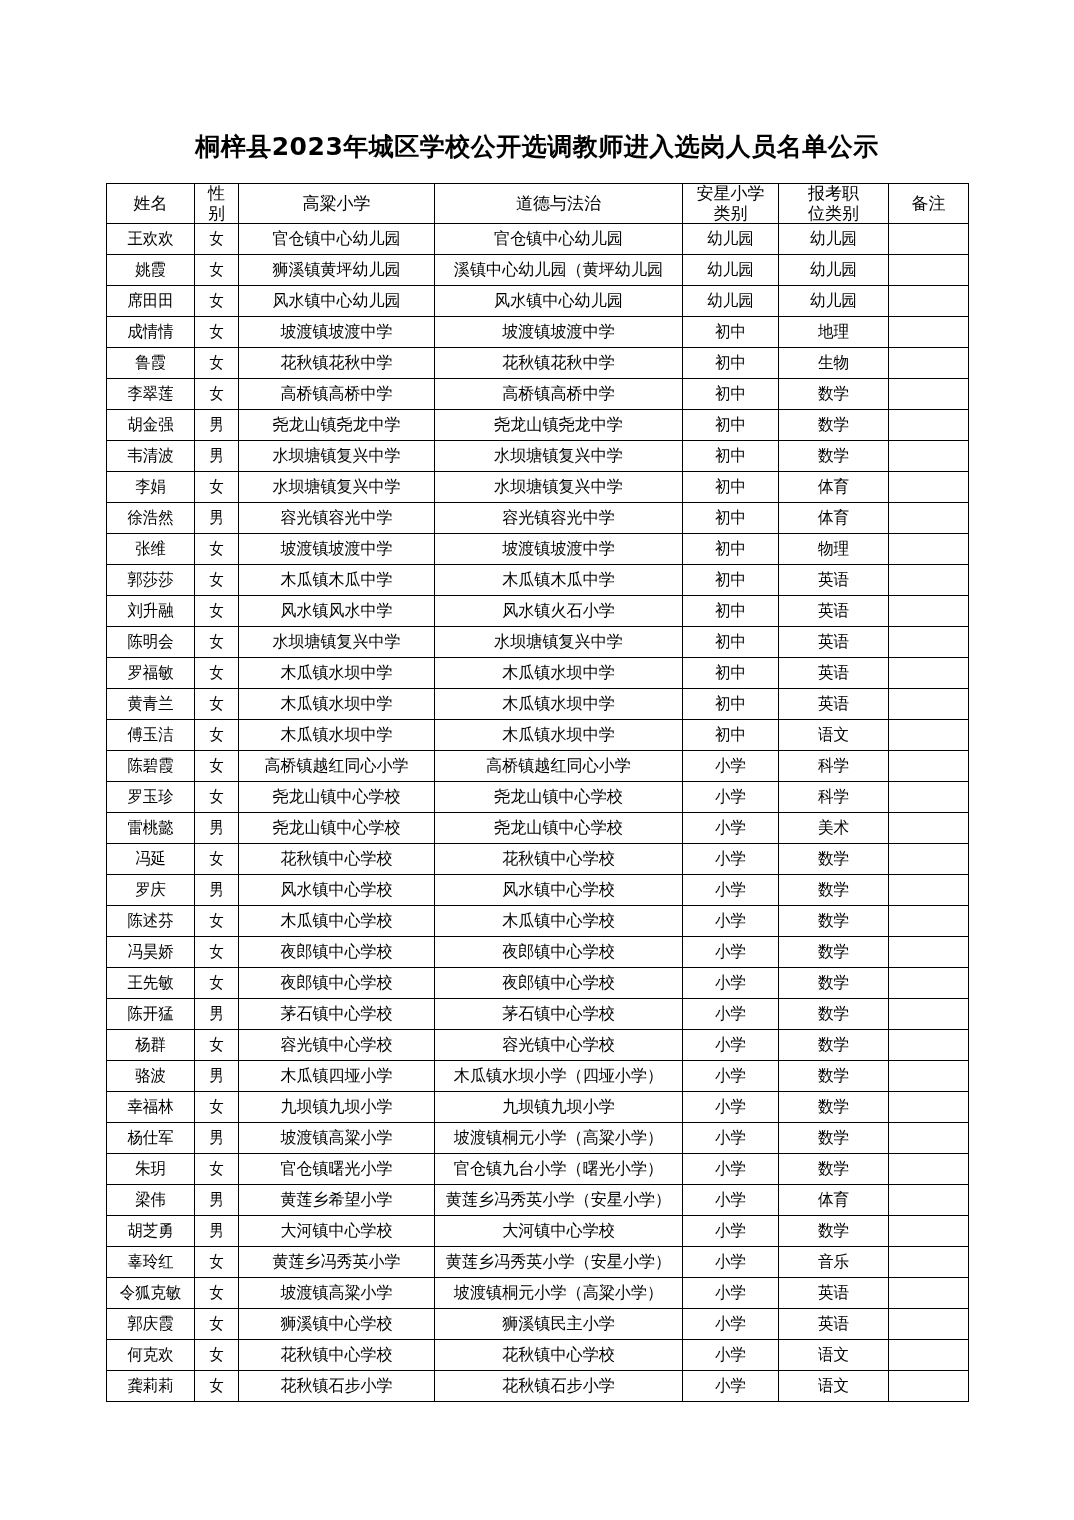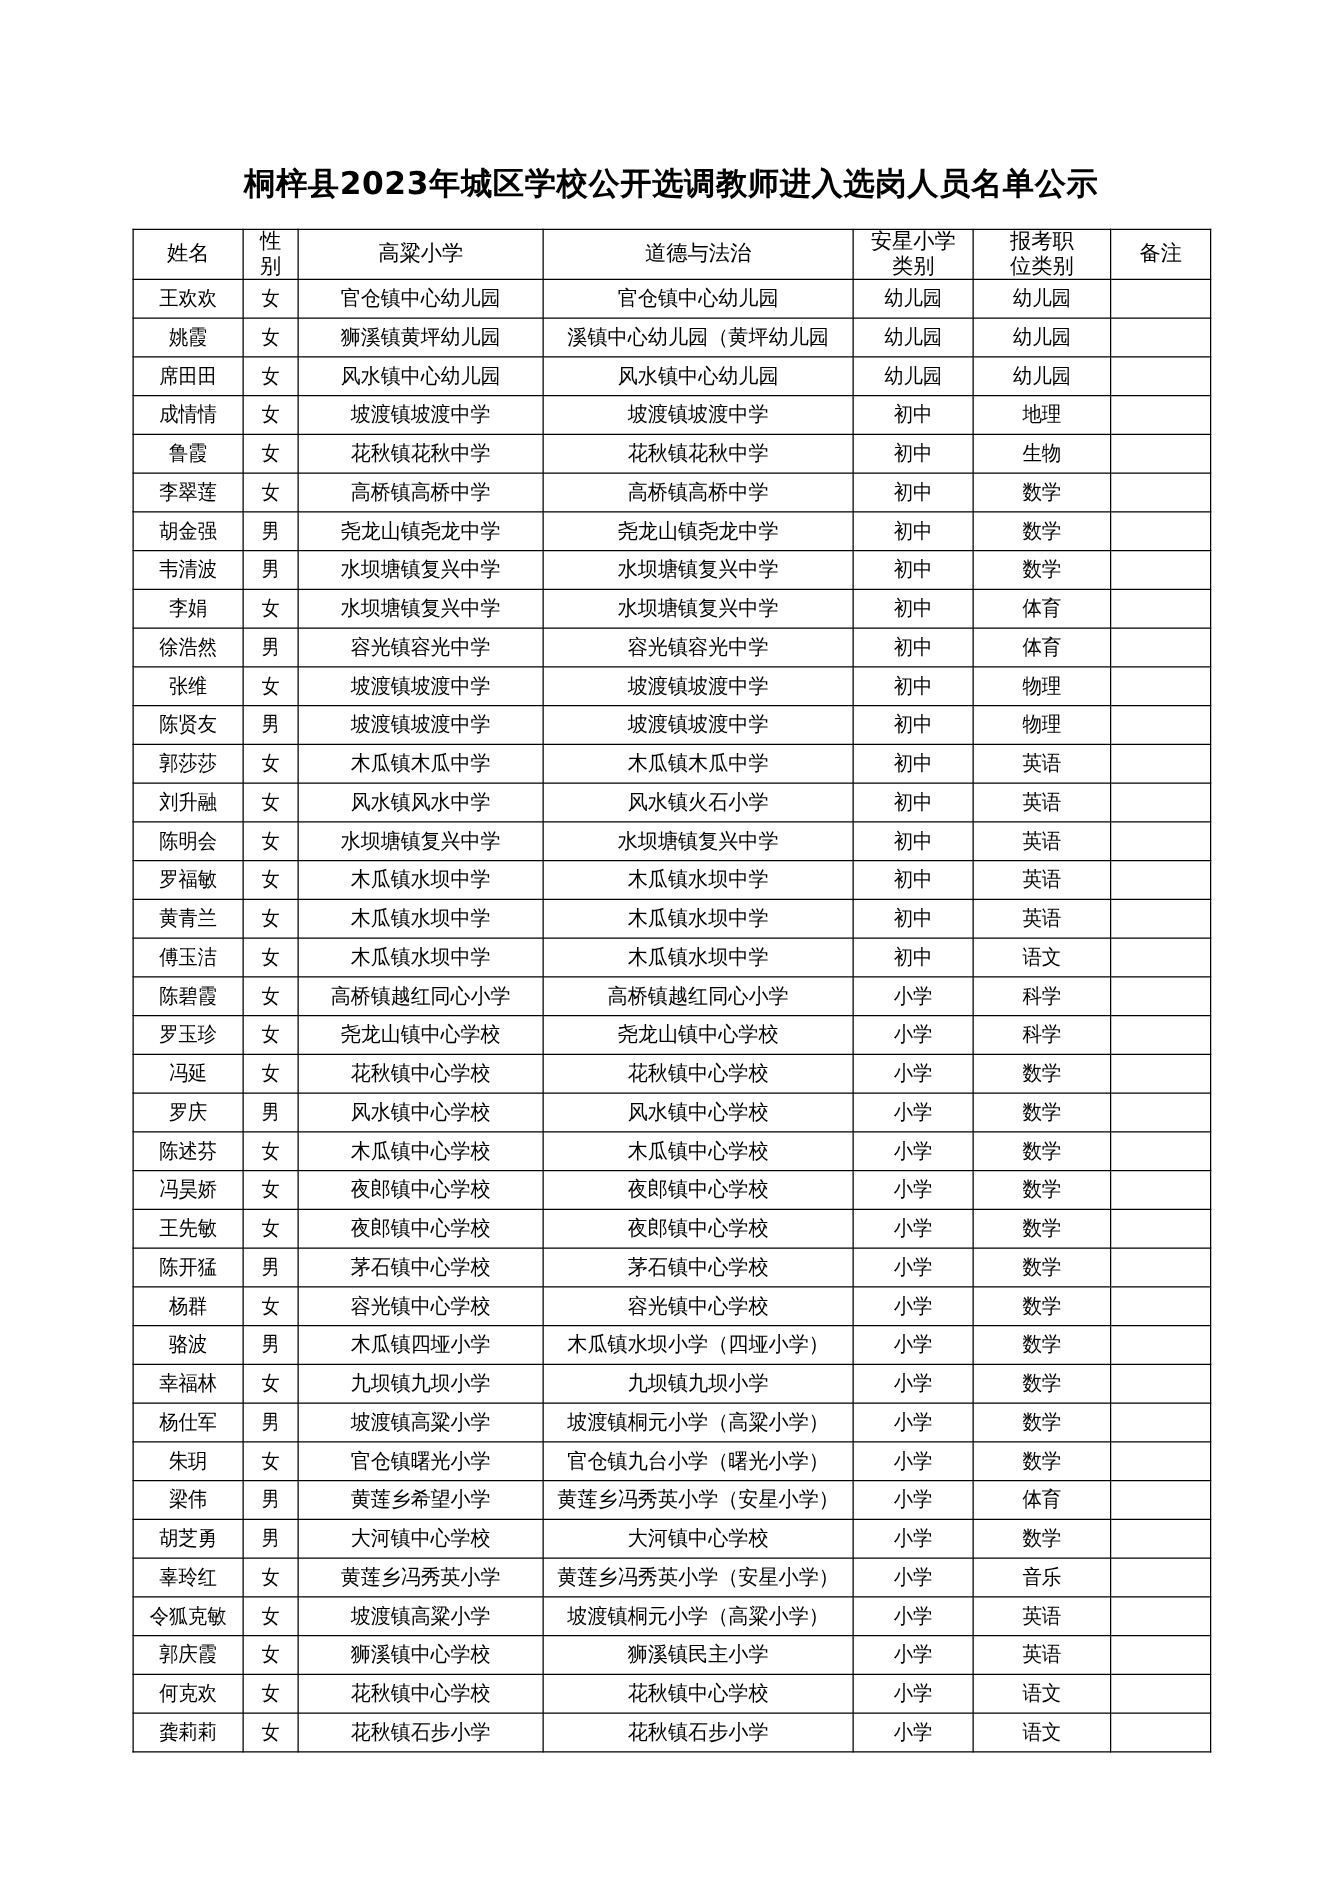--- a/index.html
+++ b/index.html
@@ -358,220 +358,220 @@
             </td>
             <td>
               <span class="cell-text" style="transform: scaleX(0.944954);">物理</span>
             </td>
             <td>
               <span class="cell-text" style="transform: scaleX(0.924051);"></span>
             </td>
           </tr>
           <tr>
             <td>
-              <span class="cell-text" style="transform: scaleX(0.931034);">陈贤友</span>
+              <span class="cell-text" style="transform: scaleX(0.931034);">郭莎莎</span>
+            </td>
+            <td>
+              <span class="cell-text" style="transform: scaleX(0.860465);">女</span>
+            </td>
+            <td>
+              <span class="cell-text" style="transform: scaleX(0.969231);">木瓜镇木瓜中学</span>
+            </td>
+            <td>
+              <span class="cell-text" style="transform: scaleX(0.975709);">木瓜镇木瓜中学</span>
+            </td>
+            <td>
+              <span class="cell-text" style="transform: scaleX(0.936842);">初中</span>
+            </td>
+            <td>
+              <span class="cell-text" style="transform: scaleX(0.944954);">英语</span>
+            </td>
+            <td>
+              <span class="cell-text" style="transform: scaleX(0.924051);"></span>
+            </td>
+          </tr>
+          <tr>
+            <td>
+              <span class="cell-text" style="transform: scaleX(0.931034);">刘升融</span>
+            </td>
+            <td>
+              <span class="cell-text" style="transform: scaleX(0.860465);">女</span>
+            </td>
+            <td>
+              <span class="cell-text" style="transform: scaleX(0.969231);">风水镇风水中学</span>
+            </td>
+            <td>
+              <span class="cell-text" style="transform: scaleX(0.975709);">风水镇火石小学</span>
+            </td>
+            <td>
+              <span class="cell-text" style="transform: scaleX(0.936842);">初中</span>
+            </td>
+            <td>
+              <span class="cell-text" style="transform: scaleX(0.944954);">英语</span>
+            </td>
+            <td>
+              <span class="cell-text" style="transform: scaleX(0.924051);"></span>
+            </td>
+          </tr>
+          <tr>
+            <td>
+              <span class="cell-text" style="transform: scaleX(0.931034);">陈明会</span>
+            </td>
+            <td>
+              <span class="cell-text" style="transform: scaleX(0.860465);">女</span>
+            </td>
+            <td>
+              <span class="cell-text" style="transform: scaleX(0.969231);">水坝塘镇复兴中学</span>
+            </td>
+            <td>
+              <span class="cell-text" style="transform: scaleX(0.975709);">水坝塘镇复兴中学</span>
+            </td>
+            <td>
+              <span class="cell-text" style="transform: scaleX(0.936842);">初中</span>
+            </td>
+            <td>
+              <span class="cell-text" style="transform: scaleX(0.944954);">英语</span>
+            </td>
+            <td>
+              <span class="cell-text" style="transform: scaleX(0.924051);"></span>
+            </td>
+          </tr>
+          <tr>
+            <td>
+              <span class="cell-text" style="transform: scaleX(0.931034);">罗福敏</span>
+            </td>
+            <td>
+              <span class="cell-text" style="transform: scaleX(0.860465);">女</span>
+            </td>
+            <td>
+              <span class="cell-text" style="transform: scaleX(0.969231);">木瓜镇水坝中学</span>
+            </td>
+            <td>
+              <span class="cell-text" style="transform: scaleX(0.975709);">木瓜镇水坝中学</span>
+            </td>
+            <td>
+              <span class="cell-text" style="transform: scaleX(0.936842);">初中</span>
+            </td>
+            <td>
+              <span class="cell-text" style="transform: scaleX(0.944954);">英语</span>
+            </td>
+            <td>
+              <span class="cell-text" style="transform: scaleX(0.924051);"></span>
+            </td>
+          </tr>
+          <tr>
+            <td>
+              <span class="cell-text" style="transform: scaleX(0.931034);">黄青兰</span>
+            </td>
+            <td>
+              <span class="cell-text" style="transform: scaleX(0.860465);">女</span>
+            </td>
+            <td>
+              <span class="cell-text" style="transform: scaleX(0.969231);">木瓜镇水坝中学</span>
+            </td>
+            <td>
+              <span class="cell-text" style="transform: scaleX(0.975709);">木瓜镇水坝中学</span>
+            </td>
+            <td>
+              <span class="cell-text" style="transform: scaleX(0.936842);">初中</span>
+            </td>
+            <td>
+              <span class="cell-text" style="transform: scaleX(0.944954);">英语</span>
+            </td>
+            <td>
+              <span class="cell-text" style="transform: scaleX(0.924051);"></span>
+            </td>
+          </tr>
+          <tr>
+            <td>
+              <span class="cell-text" style="transform: scaleX(0.931034);">傅玉洁</span>
+            </td>
+            <td>
+              <span class="cell-text" style="transform: scaleX(0.860465);">女</span>
+            </td>
+            <td>
+              <span class="cell-text" style="transform: scaleX(0.969231);">木瓜镇水坝中学</span>
+            </td>
+            <td>
+              <span class="cell-text" style="transform: scaleX(0.975709);">木瓜镇水坝中学</span>
+            </td>
+            <td>
+              <span class="cell-text" style="transform: scaleX(0.936842);">初中</span>
+            </td>
+            <td>
+              <span class="cell-text" style="transform: scaleX(0.944954);">语文</span>
+            </td>
+            <td>
+              <span class="cell-text" style="transform: scaleX(0.924051);"></span>
+            </td>
+          </tr>
+          <tr>
+            <td>
+              <span class="cell-text" style="transform: scaleX(0.931034);">陈碧霞</span>
+            </td>
+            <td>
+              <span class="cell-text" style="transform: scaleX(0.860465);">女</span>
+            </td>
+            <td>
+              <span class="cell-text" style="transform: scaleX(0.969231);">高桥镇越红同心小学</span>
+            </td>
+            <td>
+              <span class="cell-text" style="transform: scaleX(0.975709);">高桥镇越红同心小学</span>
+            </td>
+            <td>
+              <span class="cell-text" style="transform: scaleX(0.936842);">小学</span>
+            </td>
+            <td>
+              <span class="cell-text" style="transform: scaleX(0.944954);">科学</span>
+            </td>
+            <td>
+              <span class="cell-text" style="transform: scaleX(0.924051);"></span>
+            </td>
+          </tr>
+          <tr>
+            <td>
+              <span class="cell-text" style="transform: scaleX(0.931034);">罗玉珍</span>
+            </td>
+            <td>
+              <span class="cell-text" style="transform: scaleX(0.860465);">女</span>
+            </td>
+            <td>
+              <span class="cell-text" style="transform: scaleX(0.969231);">尧龙山镇中心学校</span>
+            </td>
+            <td>
+              <span class="cell-text" style="transform: scaleX(0.975709);">尧龙山镇中心学校</span>
+            </td>
+            <td>
+              <span class="cell-text" style="transform: scaleX(0.936842);">小学</span>
+            </td>
+            <td>
+              <span class="cell-text" style="transform: scaleX(0.944954);">科学</span>
+            </td>
+            <td>
+              <span class="cell-text" style="transform: scaleX(0.924051);"></span>
+            </td>
+          </tr>
+          <tr>
+            <td>
+              <span class="cell-text" style="transform: scaleX(0.931034);">雷桃懿</span>
             </td>
             <td>
               <span class="cell-text" style="transform: scaleX(0.860465);">男</span>
             </td>
             <td>
-              <span class="cell-text" style="transform: scaleX(0.969231);">坡渡镇坡渡中学</span>
-            </td>
-            <td>
-              <span class="cell-text" style="transform: scaleX(0.975709);">坡渡镇坡渡中学</span>
-            </td>
-            <td>
-              <span class="cell-text" style="transform: scaleX(0.936842);">初中</span>
-            </td>
-            <td>
-              <span class="cell-text" style="transform: scaleX(0.944954);">物理</span>
-            </td>
-            <td>
-              <span class="cell-text" style="transform: scaleX(0.924051);"></span>
-            </td>
-          </tr>
-          <tr>
-            <td>
-              <span class="cell-text" style="transform: scaleX(0.931034);">郭莎莎</span>
-            </td>
-            <td>
-              <span class="cell-text" style="transform: scaleX(0.860465);">女</span>
-            </td>
-            <td>
-              <span class="cell-text" style="transform: scaleX(0.969231);">木瓜镇木瓜中学</span>
-            </td>
-            <td>
-              <span class="cell-text" style="transform: scaleX(0.975709);">木瓜镇木瓜中学</span>
-            </td>
-            <td>
-              <span class="cell-text" style="transform: scaleX(0.936842);">初中</span>
-            </td>
-            <td>
-              <span class="cell-text" style="transform: scaleX(0.944954);">英语</span>
-            </td>
-            <td>
-              <span class="cell-text" style="transform: scaleX(0.924051);"></span>
-            </td>
-          </tr>
-          <tr>
-            <td>
-              <span class="cell-text" style="transform: scaleX(0.931034);">刘升融</span>
-            </td>
-            <td>
-              <span class="cell-text" style="transform: scaleX(0.860465);">女</span>
-            </td>
-            <td>
-              <span class="cell-text" style="transform: scaleX(0.969231);">风水镇风水中学</span>
-            </td>
-            <td>
-              <span class="cell-text" style="transform: scaleX(0.975709);">风水镇火石小学</span>
-            </td>
-            <td>
-              <span class="cell-text" style="transform: scaleX(0.936842);">初中</span>
-            </td>
-            <td>
-              <span class="cell-text" style="transform: scaleX(0.944954);">英语</span>
-            </td>
-            <td>
-              <span class="cell-text" style="transform: scaleX(0.924051);"></span>
-            </td>
-          </tr>
-          <tr>
-            <td>
-              <span class="cell-text" style="transform: scaleX(0.931034);">陈明会</span>
-            </td>
-            <td>
-              <span class="cell-text" style="transform: scaleX(0.860465);">女</span>
-            </td>
-            <td>
-              <span class="cell-text" style="transform: scaleX(0.969231);">水坝塘镇复兴中学</span>
-            </td>
-            <td>
-              <span class="cell-text" style="transform: scaleX(0.975709);">水坝塘镇复兴中学</span>
-            </td>
-            <td>
-              <span class="cell-text" style="transform: scaleX(0.936842);">初中</span>
-            </td>
-            <td>
-              <span class="cell-text" style="transform: scaleX(0.944954);">英语</span>
-            </td>
-            <td>
-              <span class="cell-text" style="transform: scaleX(0.924051);"></span>
-            </td>
-          </tr>
-          <tr>
-            <td>
-              <span class="cell-text" style="transform: scaleX(0.931034);">罗福敏</span>
-            </td>
-            <td>
-              <span class="cell-text" style="transform: scaleX(0.860465);">女</span>
-            </td>
-            <td>
-              <span class="cell-text" style="transform: scaleX(0.969231);">木瓜镇水坝中学</span>
-            </td>
-            <td>
-              <span class="cell-text" style="transform: scaleX(0.975709);">木瓜镇水坝中学</span>
-            </td>
-            <td>
-              <span class="cell-text" style="transform: scaleX(0.936842);">初中</span>
-            </td>
-            <td>
-              <span class="cell-text" style="transform: scaleX(0.944954);">英语</span>
-            </td>
-            <td>
-              <span class="cell-text" style="transform: scaleX(0.924051);"></span>
-            </td>
-          </tr>
-          <tr>
-            <td>
-              <span class="cell-text" style="transform: scaleX(0.931034);">黄青兰</span>
-            </td>
-            <td>
-              <span class="cell-text" style="transform: scaleX(0.860465);">女</span>
-            </td>
-            <td>
-              <span class="cell-text" style="transform: scaleX(0.969231);">木瓜镇水坝中学</span>
-            </td>
-            <td>
-              <span class="cell-text" style="transform: scaleX(0.975709);">木瓜镇水坝中学</span>
-            </td>
-            <td>
-              <span class="cell-text" style="transform: scaleX(0.936842);">初中</span>
-            </td>
-            <td>
-              <span class="cell-text" style="transform: scaleX(0.944954);">英语</span>
-            </td>
-            <td>
-              <span class="cell-text" style="transform: scaleX(0.924051);"></span>
-            </td>
-          </tr>
-          <tr>
-            <td>
-              <span class="cell-text" style="transform: scaleX(0.931034);">傅玉洁</span>
-            </td>
-            <td>
-              <span class="cell-text" style="transform: scaleX(0.860465);">女</span>
-            </td>
-            <td>
-              <span class="cell-text" style="transform: scaleX(0.969231);">木瓜镇水坝中学</span>
-            </td>
-            <td>
-              <span class="cell-text" style="transform: scaleX(0.975709);">木瓜镇水坝中学</span>
-            </td>
-            <td>
-              <span class="cell-text" style="transform: scaleX(0.936842);">初中</span>
-            </td>
-            <td>
-              <span class="cell-text" style="transform: scaleX(0.944954);">语文</span>
-            </td>
-            <td>
-              <span class="cell-text" style="transform: scaleX(0.924051);"></span>
-            </td>
-          </tr>
-          <tr>
-            <td>
-              <span class="cell-text" style="transform: scaleX(0.931034);">陈碧霞</span>
-            </td>
-            <td>
-              <span class="cell-text" style="transform: scaleX(0.860465);">女</span>
-            </td>
-            <td>
-              <span class="cell-text" style="transform: scaleX(0.969231);">高桥镇越红同心小学</span>
-            </td>
-            <td>
-              <span class="cell-text" style="transform: scaleX(0.975709);">高桥镇越红同心小学</span>
-            </td>
-            <td>
-              <span class="cell-text" style="transform: scaleX(0.936842);">小学</span>
-            </td>
-            <td>
-              <span class="cell-text" style="transform: scaleX(0.944954);">科学</span>
-            </td>
-            <td>
-              <span class="cell-text" style="transform: scaleX(0.924051);"></span>
-            </td>
-          </tr>
-          <tr>
-            <td>
-              <span class="cell-text" style="transform: scaleX(0.931034);">罗玉珍</span>
-            </td>
-            <td>
-              <span class="cell-text" style="transform: scaleX(0.860465);">女</span>
-            </td>
-            <td>
               <span class="cell-text" style="transform: scaleX(0.969231);">尧龙山镇中心学校</span>
             </td>
             <td>
               <span class="cell-text" style="transform: scaleX(0.975709);">尧龙山镇中心学校</span>
             </td>
             <td>
               <span class="cell-text" style="transform: scaleX(0.936842);">小学</span>
             </td>
             <td>
-              <span class="cell-text" style="transform: scaleX(0.944954);">科学</span>
+              <span class="cell-text" style="transform: scaleX(0.944954);">美术</span>
             </td>
             <td>
               <span class="cell-text" style="transform: scaleX(0.924051);"></span>
             </td>
           </tr>
           <tr>
             <td>
               <span class="cell-text" style="transform: scaleX(0.931034);">冯延</span>
             </td>
             <td>

